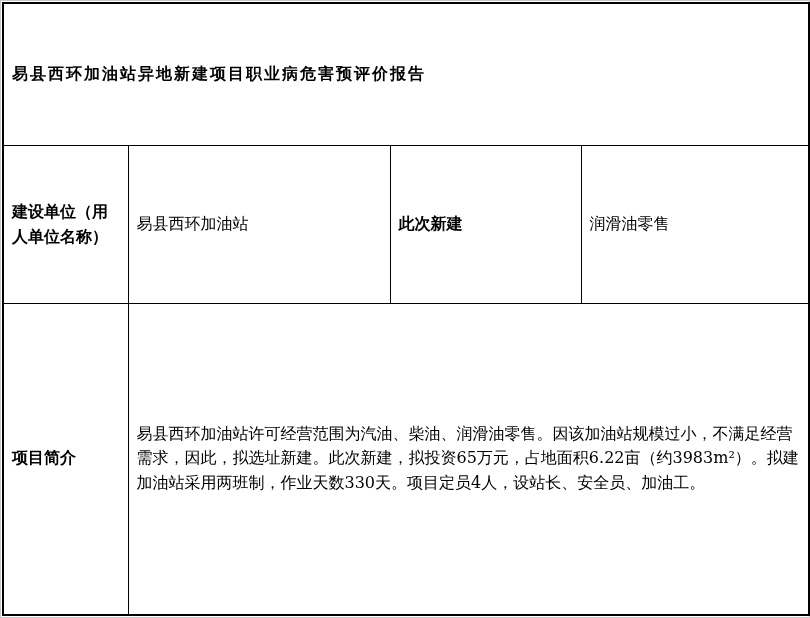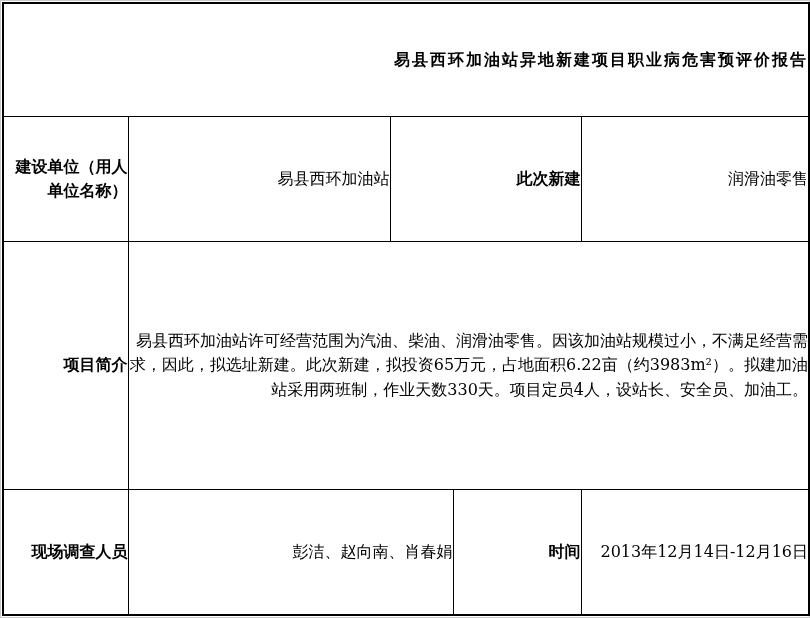--- a/index.html
+++ b/index.html
@@ -21,24 +21,24 @@
   table.report {
     width: 806px;
     height: 614px;
     border-collapse: collapse;
     table-layout: fixed;
     border: 2px solid #000000;
   }
   table.report td {
     border: 1px solid #000000;
     vertical-align: middle;
-    text-align: right;
+    text-align: left;
     font-size: 16px;
     line-height: 1.55;
-    padding: 2px 0;
+    padding: 2px 8px;
     overflow: hidden;
     word-break: break-all;
   }
   td.title-cell {
     font-size: 24px;
     font-weight: bold;
     letter-spacing: 2px;
     padding: 4px 2px;
   }
   td.lbl {
@@ -86,23 +86,17 @@
       <td>润滑油零售</td>
     </tr>
 
 
     <tr class="h-r3">
       <td class="lbl">项目简介</td>
       <td class="txt-left" colspan="5">易县西环加油站许可经营范围为汽油、柴油、润滑油零售。因该加油站规模过小，不满足经营需求，因此，拟选址新建。此次新建，拟投资65万元，占地面积6.22亩（约3983m²）。拟建加油站采用两班制，作业天数330天。项目定员4人，设站长、安全员、加油工。</td>
     </tr>
 
 
-    <tr class="h-r5">
-      <td class="lbl">现场调查人员</td>
-      <td colspan="3">彭洁、赵向南、肖春娟</td>
-      <td class="lbl">时间</td>
-      <td>2013年12月14日-12月16日</td>
-    </tr>
 
 
   </tbody>
     </table>
 </div>
 
 </body></html>

